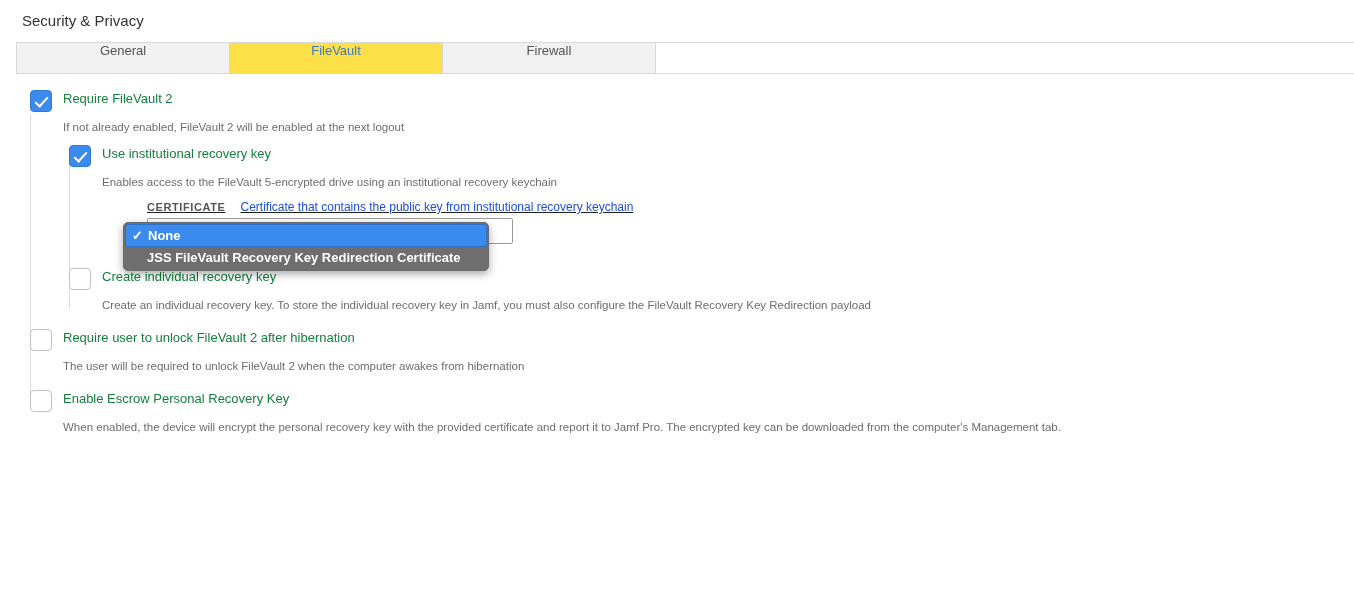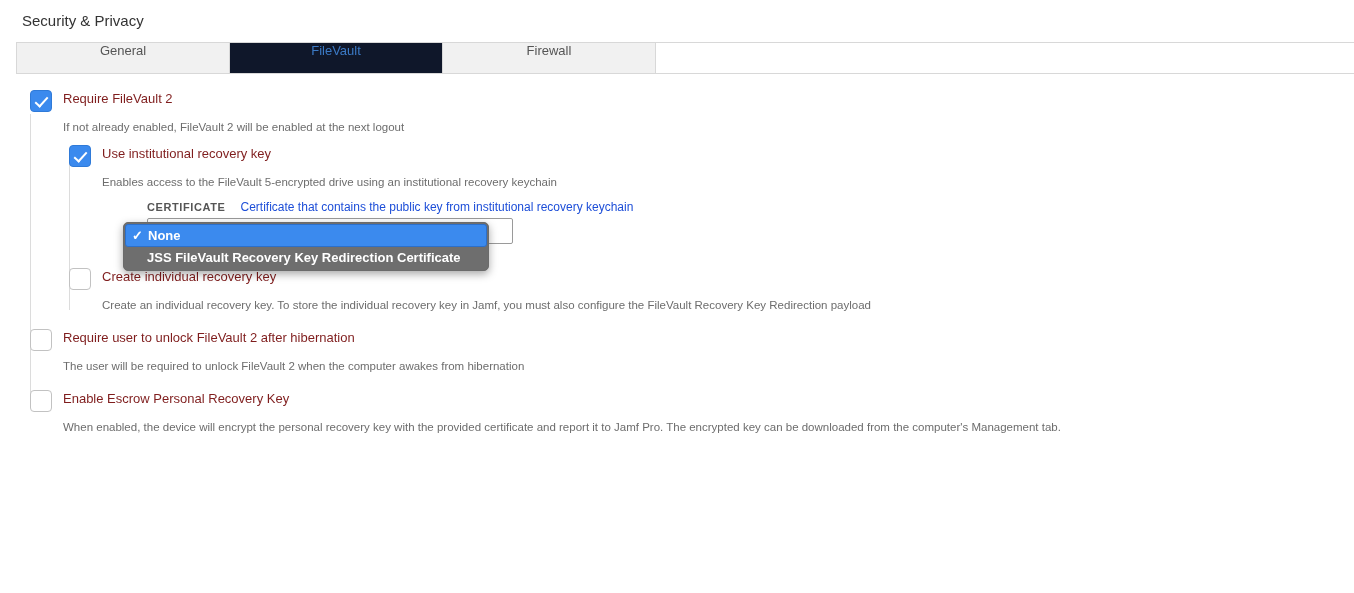--- a/index.html
+++ b/index.html
@@ -42,21 +42,21 @@
     justify-content: center;
     font-size: 13px;
     color: #555555;
     border-right: 1px solid #d8d8d8;
     background: #f1f1f1;
     box-sizing: border-box;
     height: 100%;
     user-select: none;
   }
   .tab.active {
-    background: #0f172a;
+    background: #fde047;
     color: #3b79c4;
   }
   .tab.filler {
     flex: 1 1 auto;
     background: #ffffff;
     border-right: none;
   }
 
   
   .settings {
@@ -95,21 +95,21 @@
     width: 5px;
     height: 11px;
     border: solid #ffffff;
     border-width: 0 2px 2px 0;
     transform: rotate(42deg);
   }
 
   .texts { padding-top: 1px; }
   .lbl {
     font-size: 13px;
-    color: #7f1d1d;
+    color: #15803d;
     line-height: 16px;
   }
   .sub {
     font-size: 11.5px;
     color: #6d6d6d;
     line-height: 15px;
     margin-top: 13px;
   }
 
   
@@ -121,20 +121,21 @@
     width: 1px;
     background: #dcdcdc;
   }
 
   
   .certrow {
     margin-left: 117px;
     display: flex;
     align-items: baseline;
     margin-bottom: 4px;
+    text-decoration: underline;
   }
   .cert-label {
     font-size: 11px;
     font-weight: bold;
     letter-spacing: 0.6px;
     color: #555555;
   }
   .cert-hint {
     font-size: 12px;
     color: #1d4ed8;

